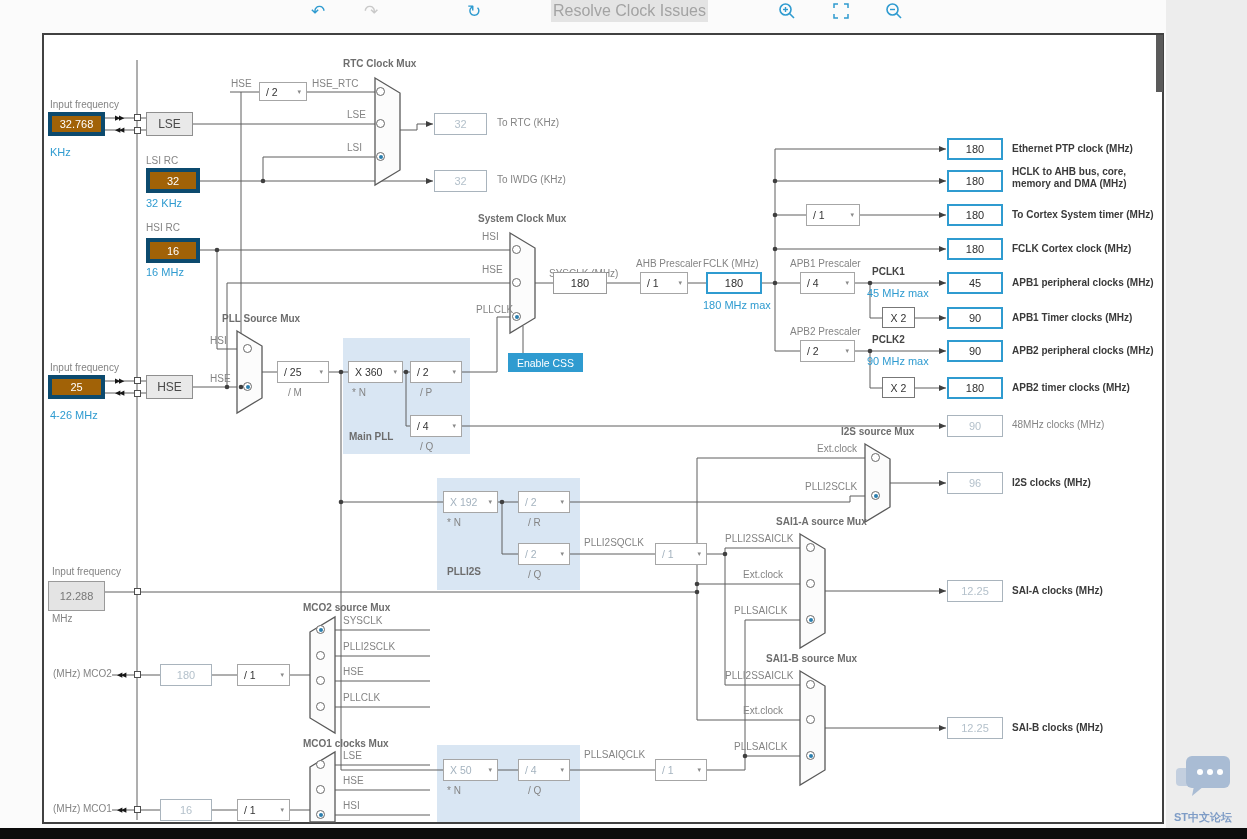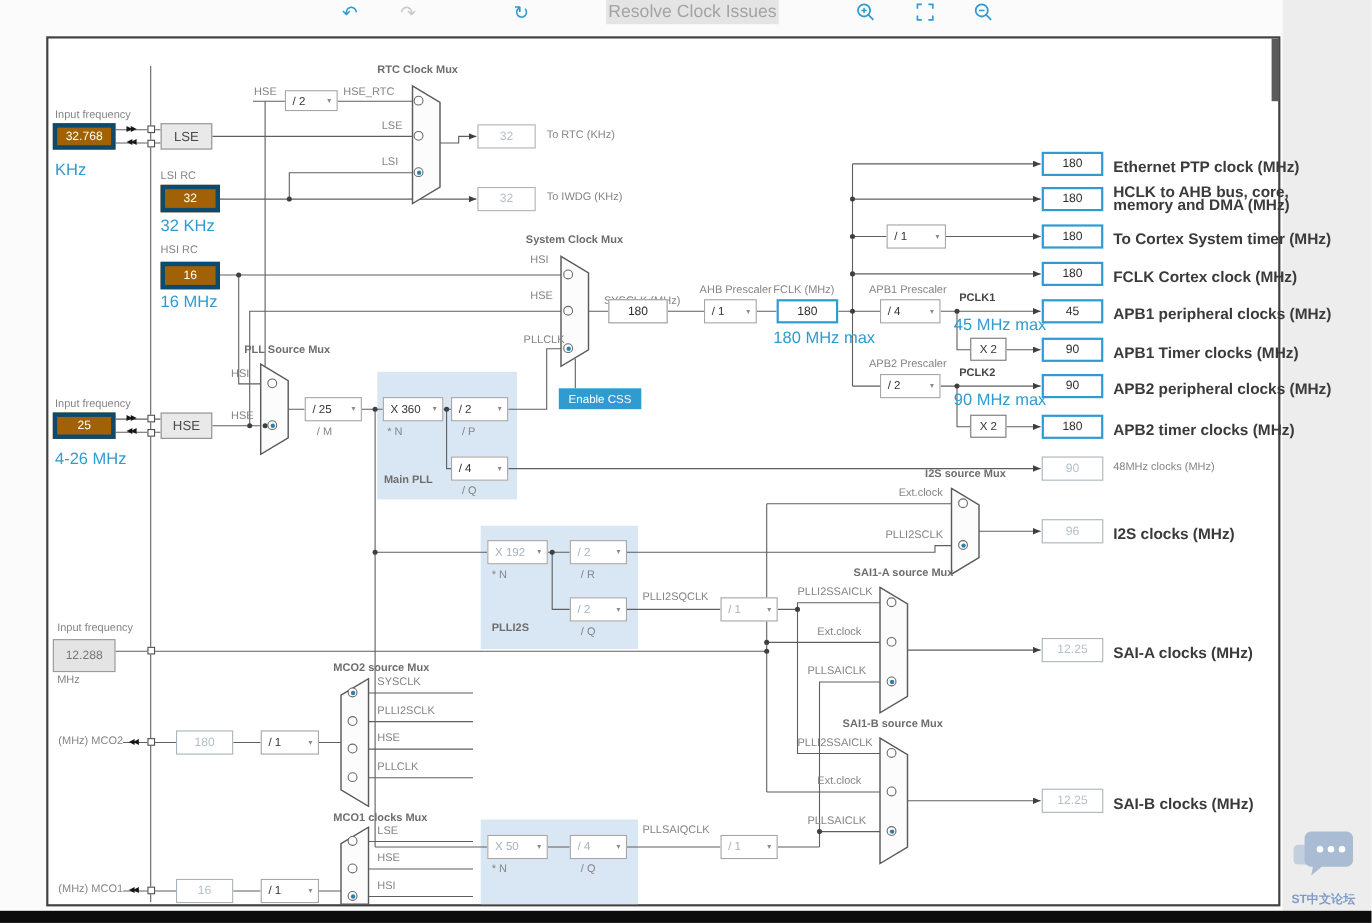--- a/index.html
+++ b/index.html
@@ -5,22 +5,22 @@
 *{margin:0;padding:0;box-sizing:border-box}
 body{background:#fff}
 .stage{position:relative;width:1247px;height:839px;background:#fbfbfb;font-family:"Liberation Sans",sans-serif;overflow:hidden}
 .right-strip{position:absolute;left:1166px;top:0;width:81px;height:828px;background:#ededed}
 .canvas{position:absolute;left:42px;top:33px;width:1122px;height:791px;background:#fff;border:2px solid #414141}
 .bottom-bar{position:absolute;left:0;top:828px;width:1247px;height:11px;background:#0c0c0c}
 svg.wires{position:absolute;left:0;top:0;width:1247px;height:839px;pointer-events:none}
 .panel{position:absolute;background:#d9e6f3}
 .lb{position:absolute;font-size:10px;color:#848484;white-space:nowrap}
 .lbb{position:absolute;font-size:10px;color:#6d6d6d;font-weight:bold;white-space:nowrap}
-.lblue{position:absolute;font-size:15px;color:#2f9bd0;white-space:nowrap}
-.rlb{position:absolute;font-size:14px;color:#3a3a3a;font-weight:bold;white-space:nowrap}
+.lblue{position:absolute;font-size:11px;color:#2f9bd0;white-space:nowrap}
+.rlb{position:absolute;font-size:10px;color:#3a3a3a;font-weight:bold;white-space:nowrap}
 .dark{position:absolute;font-size:10px;color:#444;font-weight:bold;white-space:nowrap}
 .vb{position:absolute;display:flex;align-items:center;justify-content:center;font-size:11px}
 .vb.blue{background:#a16207;border:4px solid #0c4a6e;color:#fff}
 .vb.grayin{background:#e4e4e4;border:1px solid #9a9a9a;color:#777}
 .vb.src{background:#e9e9e9;border:1px solid #8f8f8f;color:#4a4a4a;font-size:12px}
 .vb.outb{background:#fff;border:1px solid #a9b4bd;color:#b4c1cb}
 .vb.outblue{background:#fff;border:2px solid #2f9bd0;color:#2e2e2e}
 .vb.plain{background:#fff;border:1px solid #9a9a9a;color:#2e2e2e}
 .vb.xb{background:#fff;border:1px solid #777;color:#333;font-size:10.5px}
 .dd{position:absolute;display:flex;align-items:center;justify-content:space-between;background:#fff;border:1px solid #a6a6a6;font-size:10.5px;color:#333;padding:0 5px 0 6px;cursor:default}

